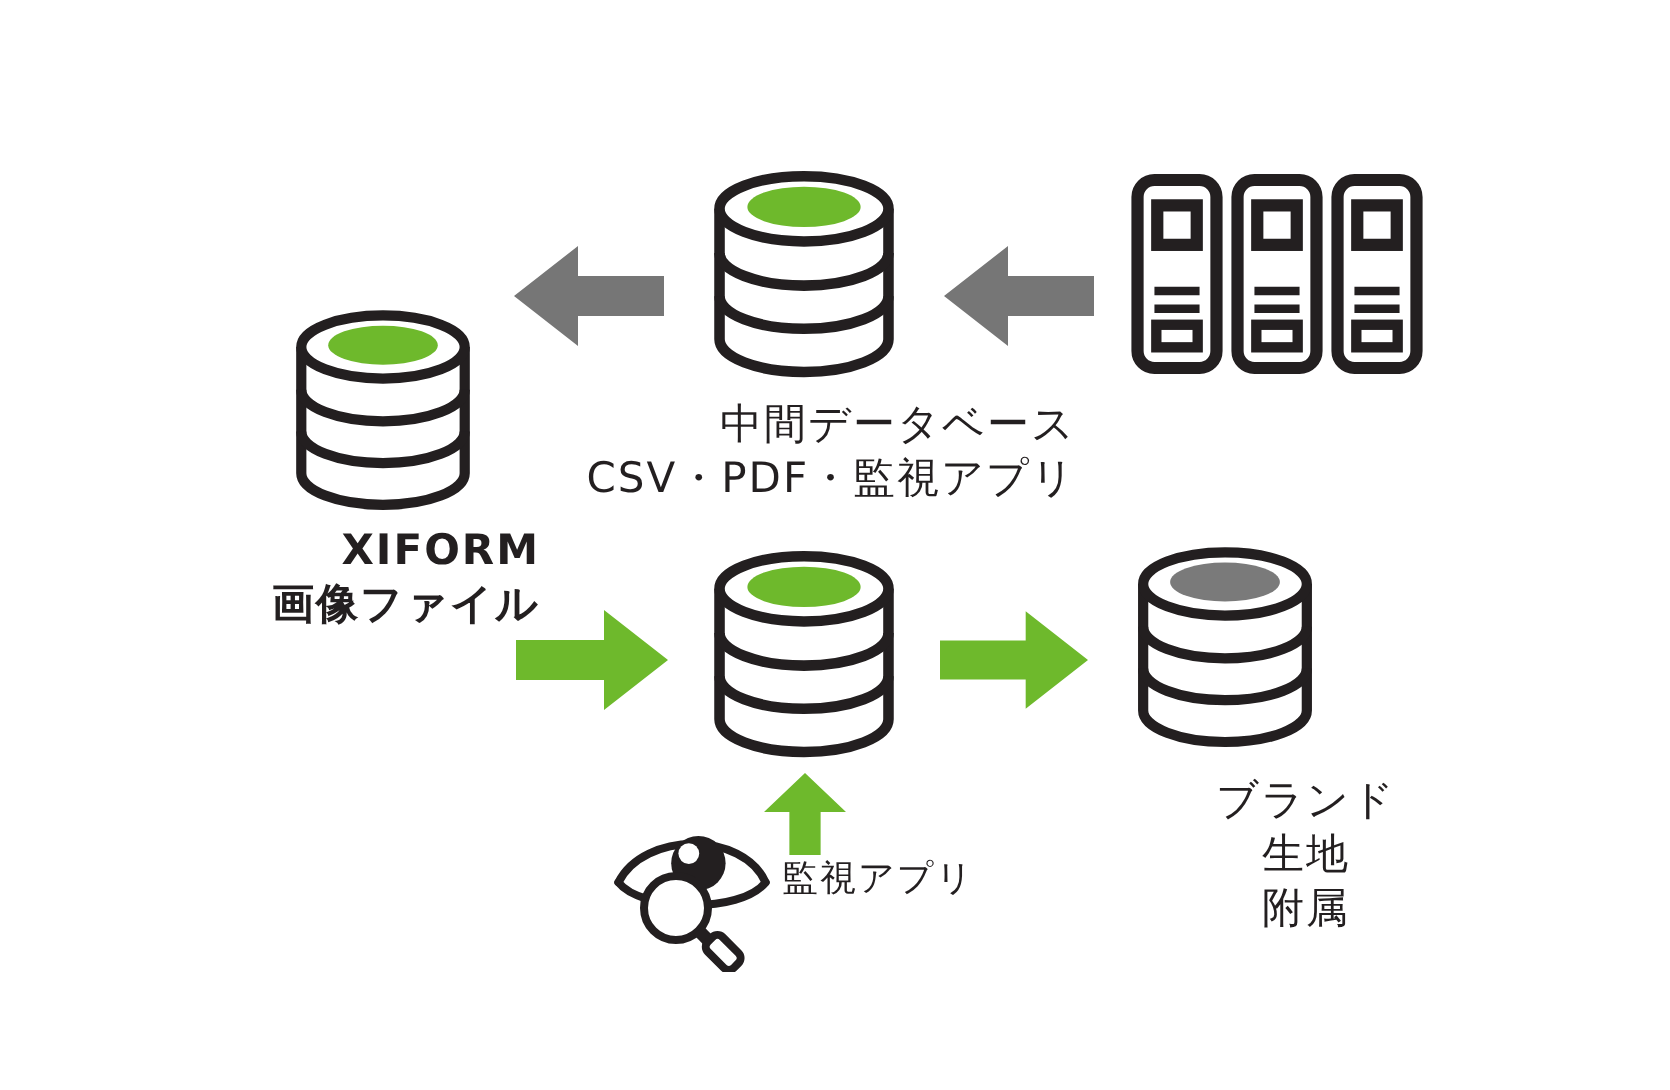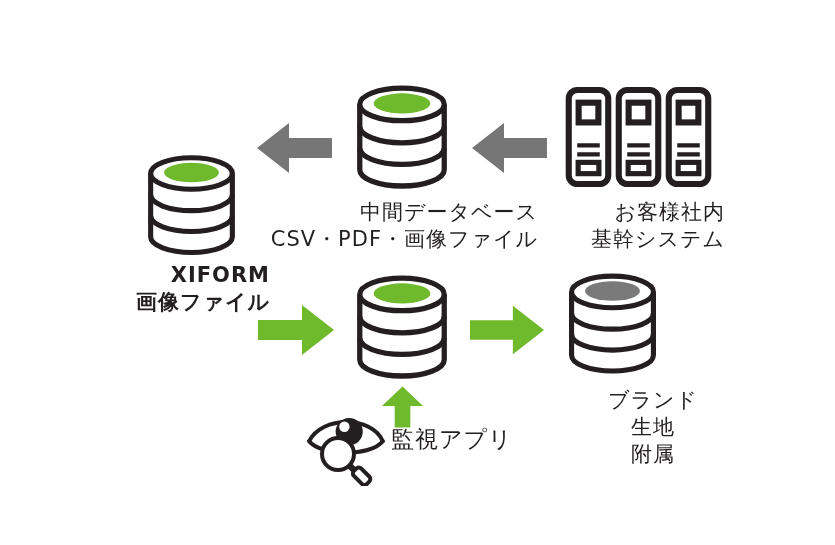--- a/index.html
+++ b/index.html
@@ -67,43 +67,39 @@
   </div>
 
   <div class="abs" style="left:354px;top:84px;">
     <svg width="96" height="108" viewBox="0 0 100 112">
       <use href="#db"></use>
       <ellipse cx="50" cy="20" rx="29.5" ry="10.5" fill="#6eb92c"></ellipse>
     </svg>
   </div>
   <div class="abs label center" style="left:270px;top:199px;width:268px;">
     <div>中間データベース</div>
-    <div>CSV・PDF・画像ファイル</div>
+    <div>CSV・PDF・監視アプリ</div>
   </div>
 
   <div class="abs" style="left:472px;top:123px;">
     <svg width="75" height="50" viewBox="0 0 75 50">
       <polygon points="0,25 32,0 32,15 75,15 75,35 32,35 32,50" fill="#767676"></polygon>
     </svg>
   </div>
 
   <div class="abs" style="left:565px;top:84px;display:flex;gap:3px;">
     <svg width="47" height="106" viewBox="0 0 50 108">
         <use href="#binder"></use>
       </svg>
     <svg width="47" height="106" viewBox="0 0 50 108">
         <use href="#binder"></use>
       </svg>
     <svg width="47" height="106" viewBox="0 0 50 108">
         <use href="#binder"></use>
       </svg>
-  </div>
-  <div class="abs label center" style="left:555px;top:199px;width:170px;">
-    <div>お客様社内</div>
-    <div>基幹システム</div>
   </div>
 
   <div class="abs" style="left:258px;top:305px;">
     <svg width="76" height="50" viewBox="0 0 76 50">
       <polygon points="76,25 44,0 44,15 0,15 0,35 44,35 44,50" fill="#6eb92c"></polygon>
     </svg>
   </div>
 
   <div class="abs" style="left:354px;top:274px;">
     <svg width="96" height="108" viewBox="0 0 100 112">
@@ -145,17 +141,17 @@
       <circle cx="54" cy="32" r="17" stroke="none" fill="#231f20"></circle>
       <circle cx="48" cy="26" r="6.5" fill="#ffffff" stroke="none"></circle>
       <circle cx="40" cy="60" r="20" fill="#ffffff" stroke-width="5" stroke="#231f20"></circle>
       <line x1="54" y1="74" x2="61" y2="81" stroke-width="8" stroke="#231f20"></line>
       <g transform="translate(61,80) rotate(-45)">
         <rect x="-6" y="0" width="13" height="23" rx="4.5" fill="#ffffff" stroke-width="5" stroke="#231f20"></rect>
       </g>
     </svg>
   </div>
 
-  <div class="abs label left" style="left:391px;top:426px;font-size:23px;">
+  <div class="abs label left" style="left:391px;top:426px;font-size:18px;">
     <span>監視アプリ</span>
   </div>
 
 </div>
 
 </body></html>

